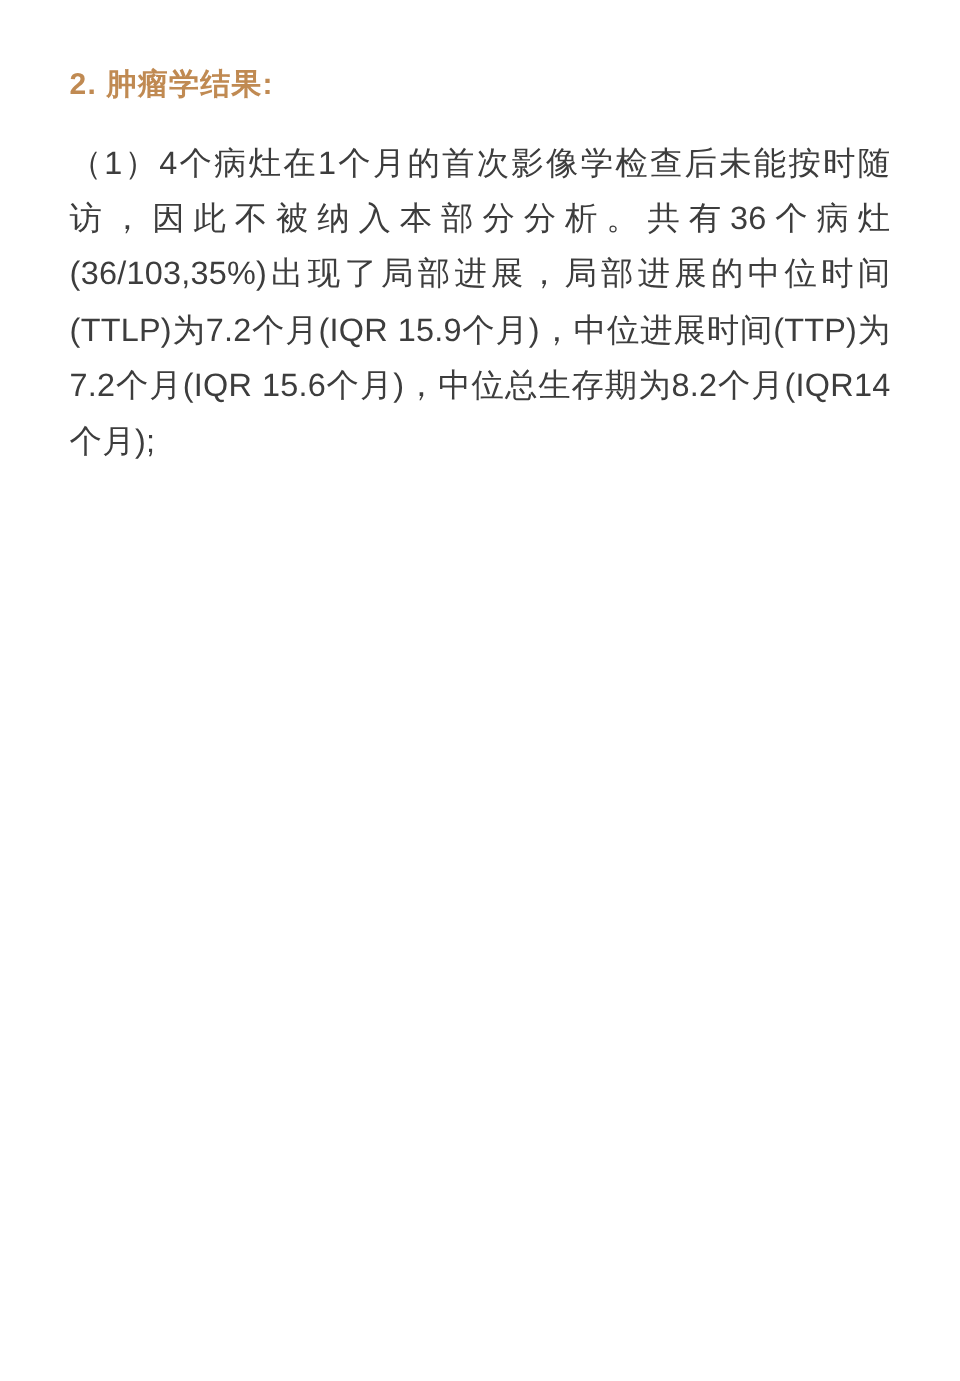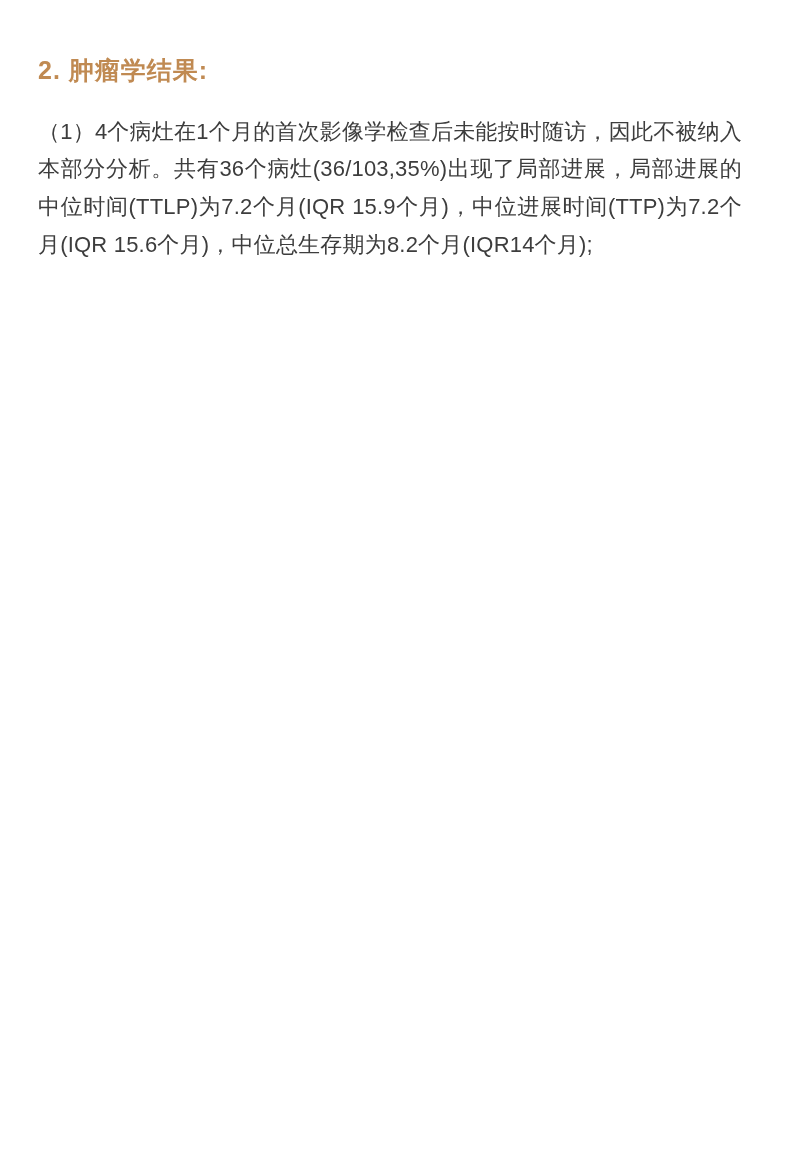--- a/index.html
+++ b/index.html
@@ -11,33 +11,33 @@
     width: 800px;
     height: 1151px;
     font-family: "Liberation Sans", "DejaVu Sans", sans-serif;
     color: #3b3b3b;
     overflow: hidden;
   }
   .page {
     box-sizing: border-box;
     width: 800px;
     height: 1151px;
-    padding: 48px 58px 40px 38px;
+    padding: 48px 58px 40px 58px;
     background: #ffffff;
   }
   .section-heading {
     font-size: 25px;
     font-weight: 700;
     color: #c08a52;
     letter-spacing: 1px;
     margin: 6px 0 26px 0;
     line-height: 1.3;
   }
   .para {
-    font-size: 22px;
+    font-size: 27px;
     line-height: 1.72;
     color: #3d3d3d;
     text-align: justify;
     text-align-last: left;
     text-justify: inter-character;
     margin: 0 0 18px 0;
     letter-spacing: 0.2px;
   }
   .para.indent {
     text-indent: 0;

